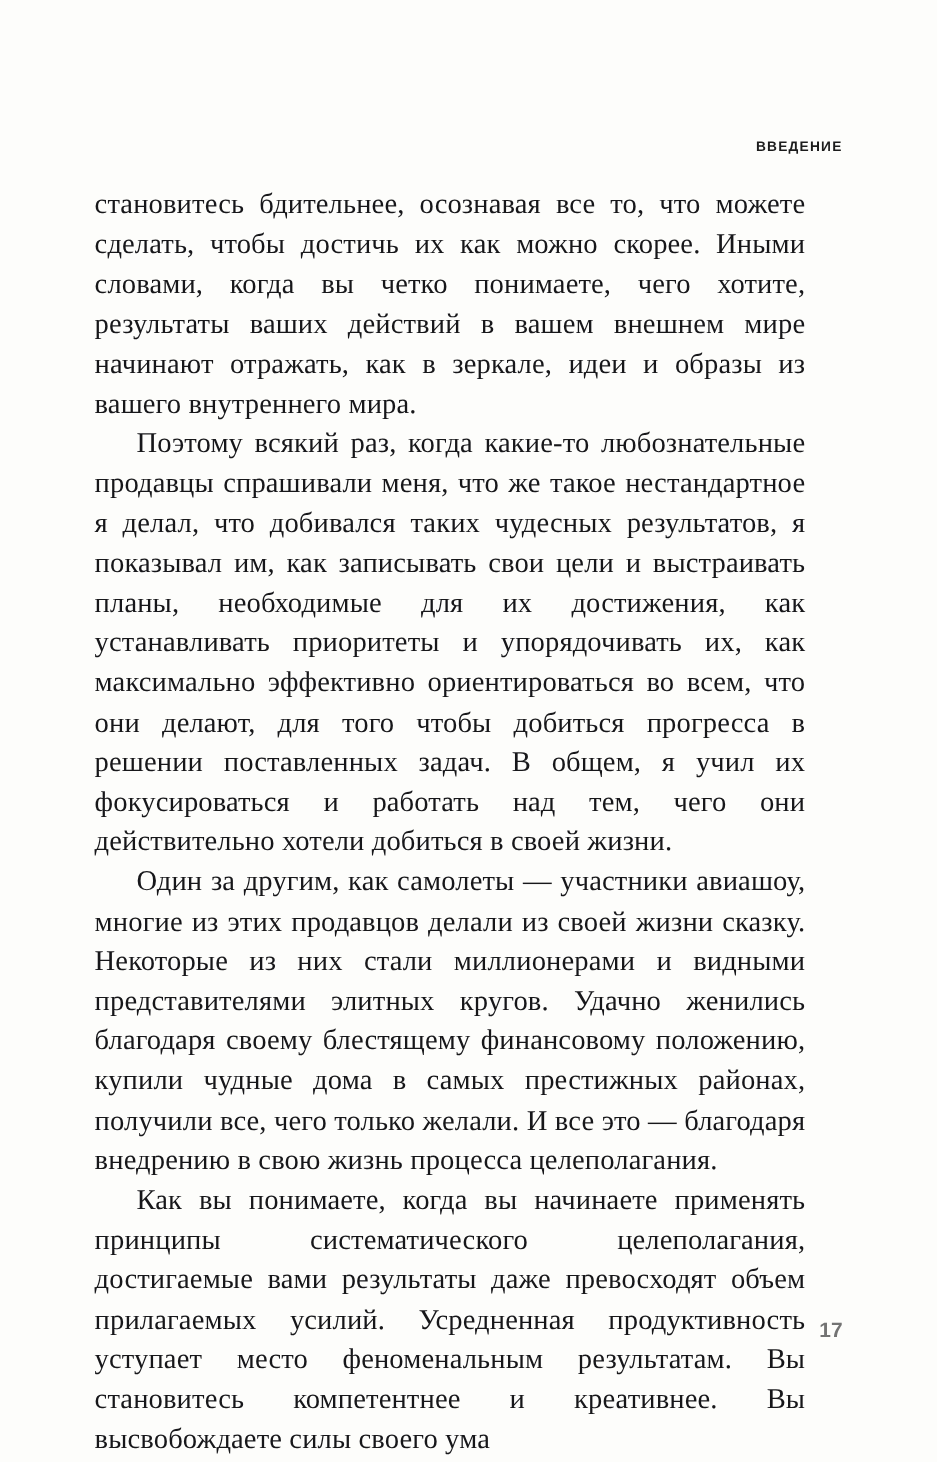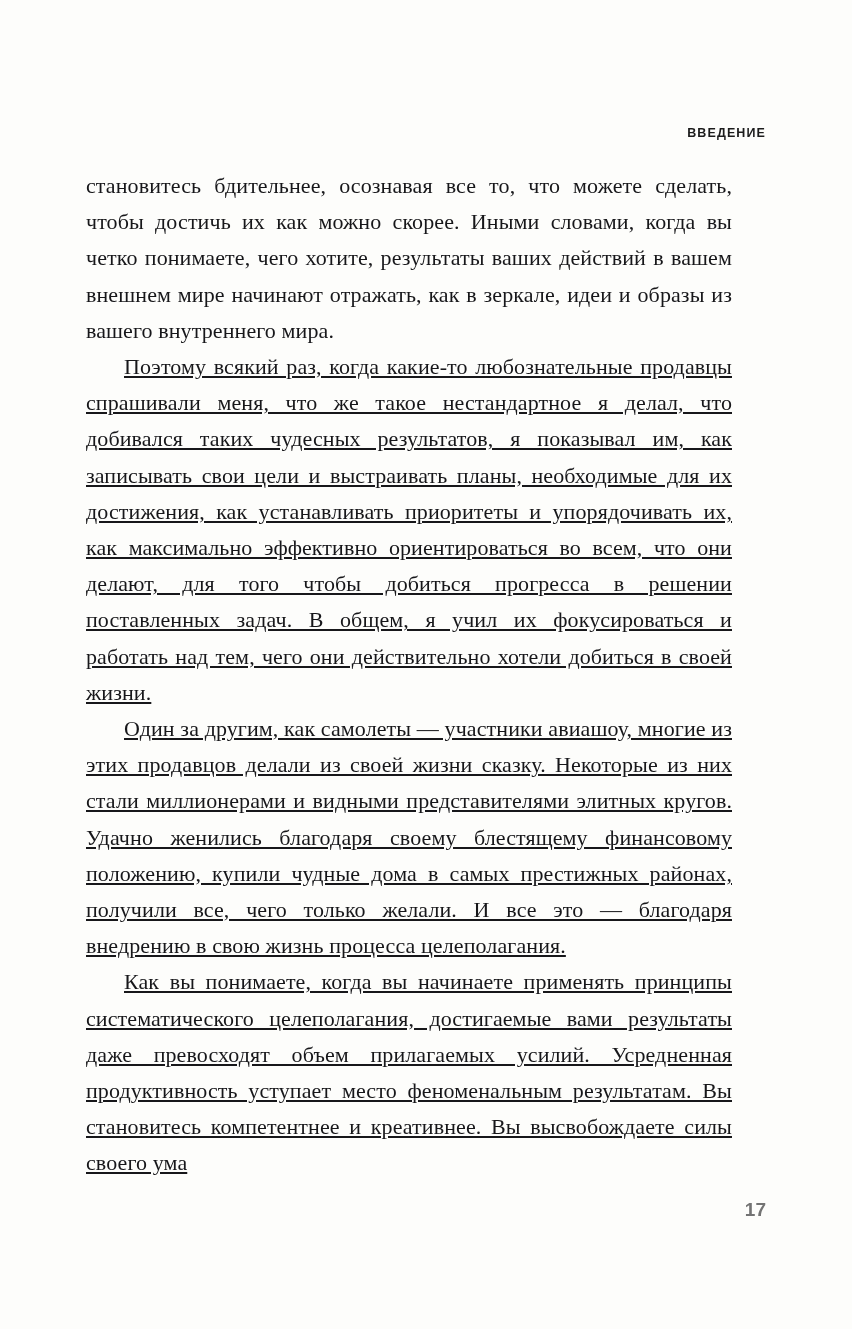--- a/index.html
+++ b/index.html
@@ -32,33 +32,32 @@
     letter-spacing: 1.1px;
     font-weight: 700;
     color: #1c1c1c;
     text-transform: uppercase;
   }
   .body-text {
     position: absolute;
     top: 168px;
     left: 86px;
     width: 646px;
-    font-size: 22px;
+    font-size: 26px;
     line-height: 36.2px;
     text-align: justify;
     text-justify: inter-word;
     color: #17171a;
     letter-spacing: 0.1px;
   }
   .body-text p {
     margin: 0;
   }
   .body-text p.indent {
     text-indent: 38px;
-    text-decoration: underline;
   }
   .folio {
     position: absolute;
     bottom: 108px;
     right: 86px;
     font-family: "Liberation Sans", sans-serif;
     font-size: 19px;
     font-weight: 700;
     color: #737373;
   }

